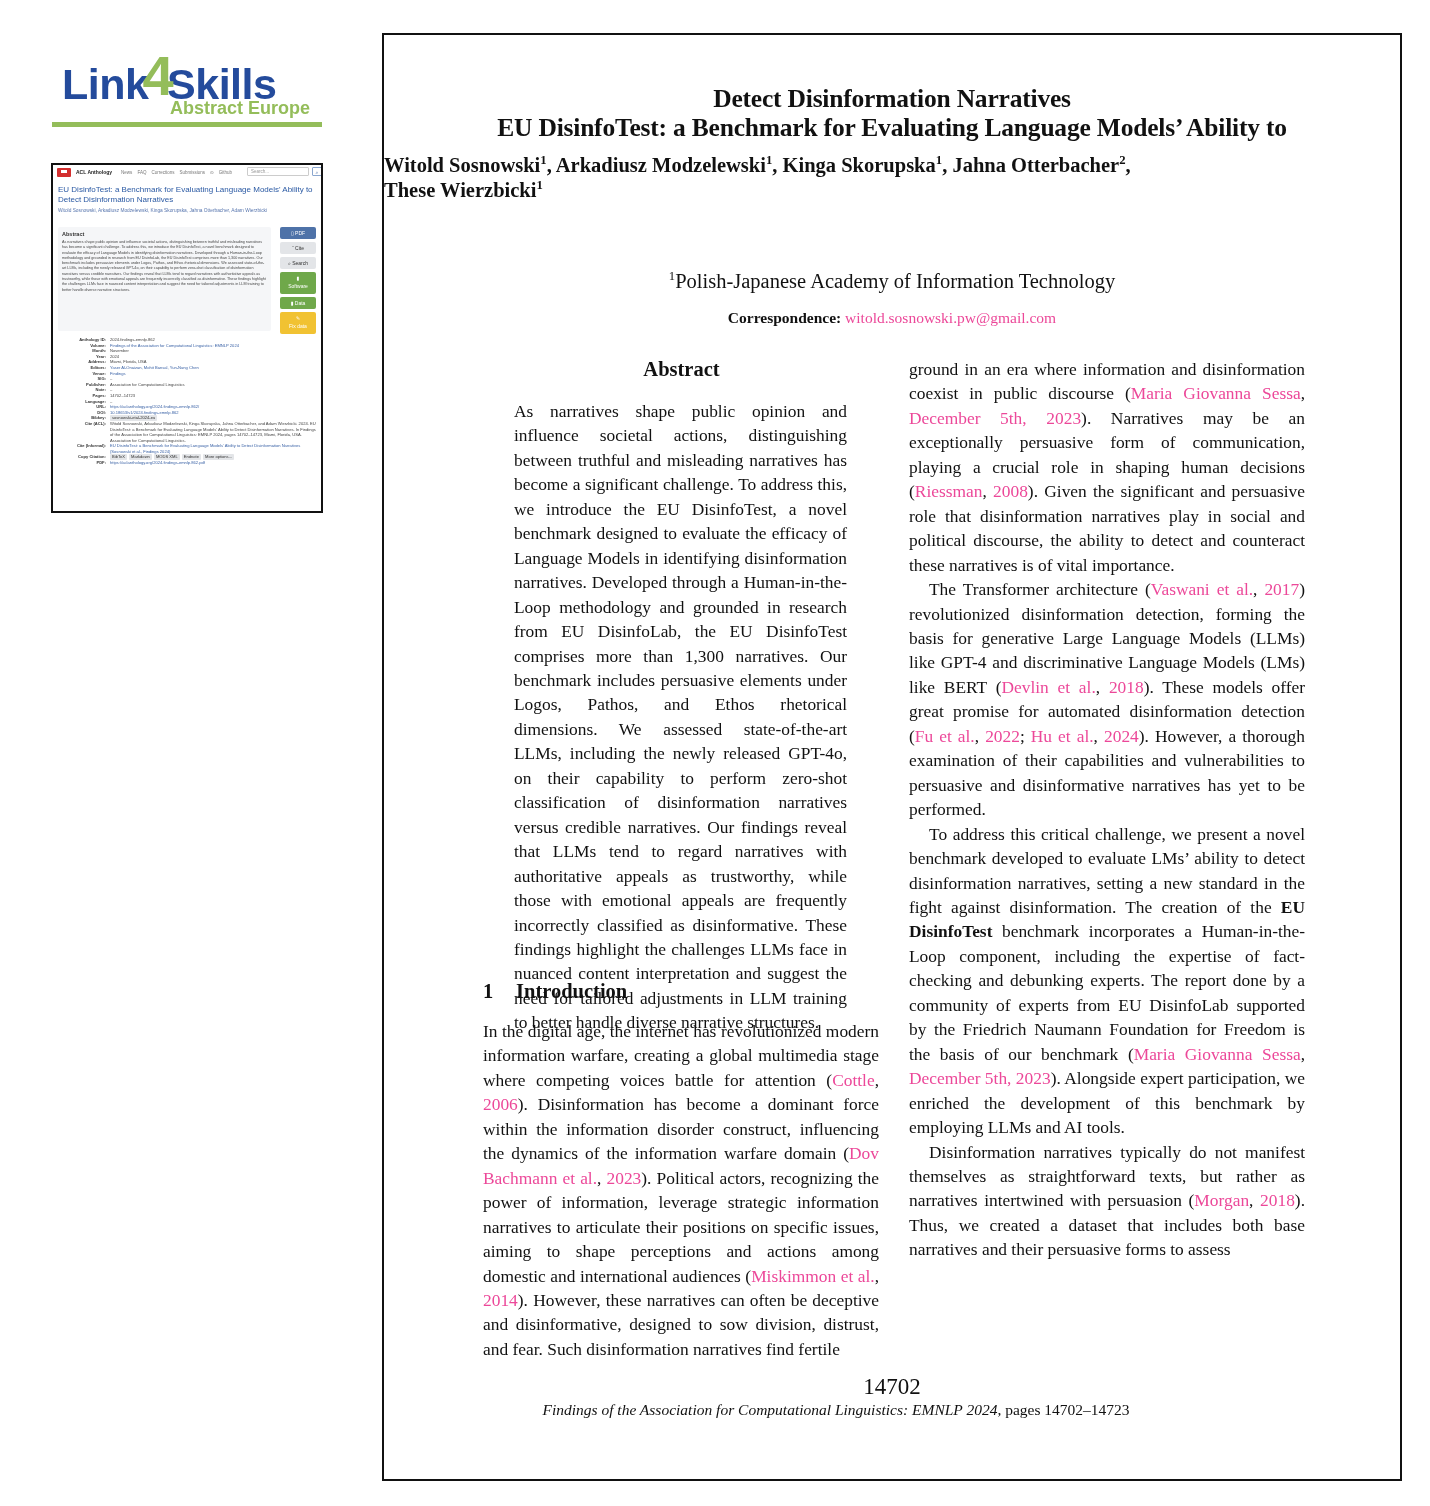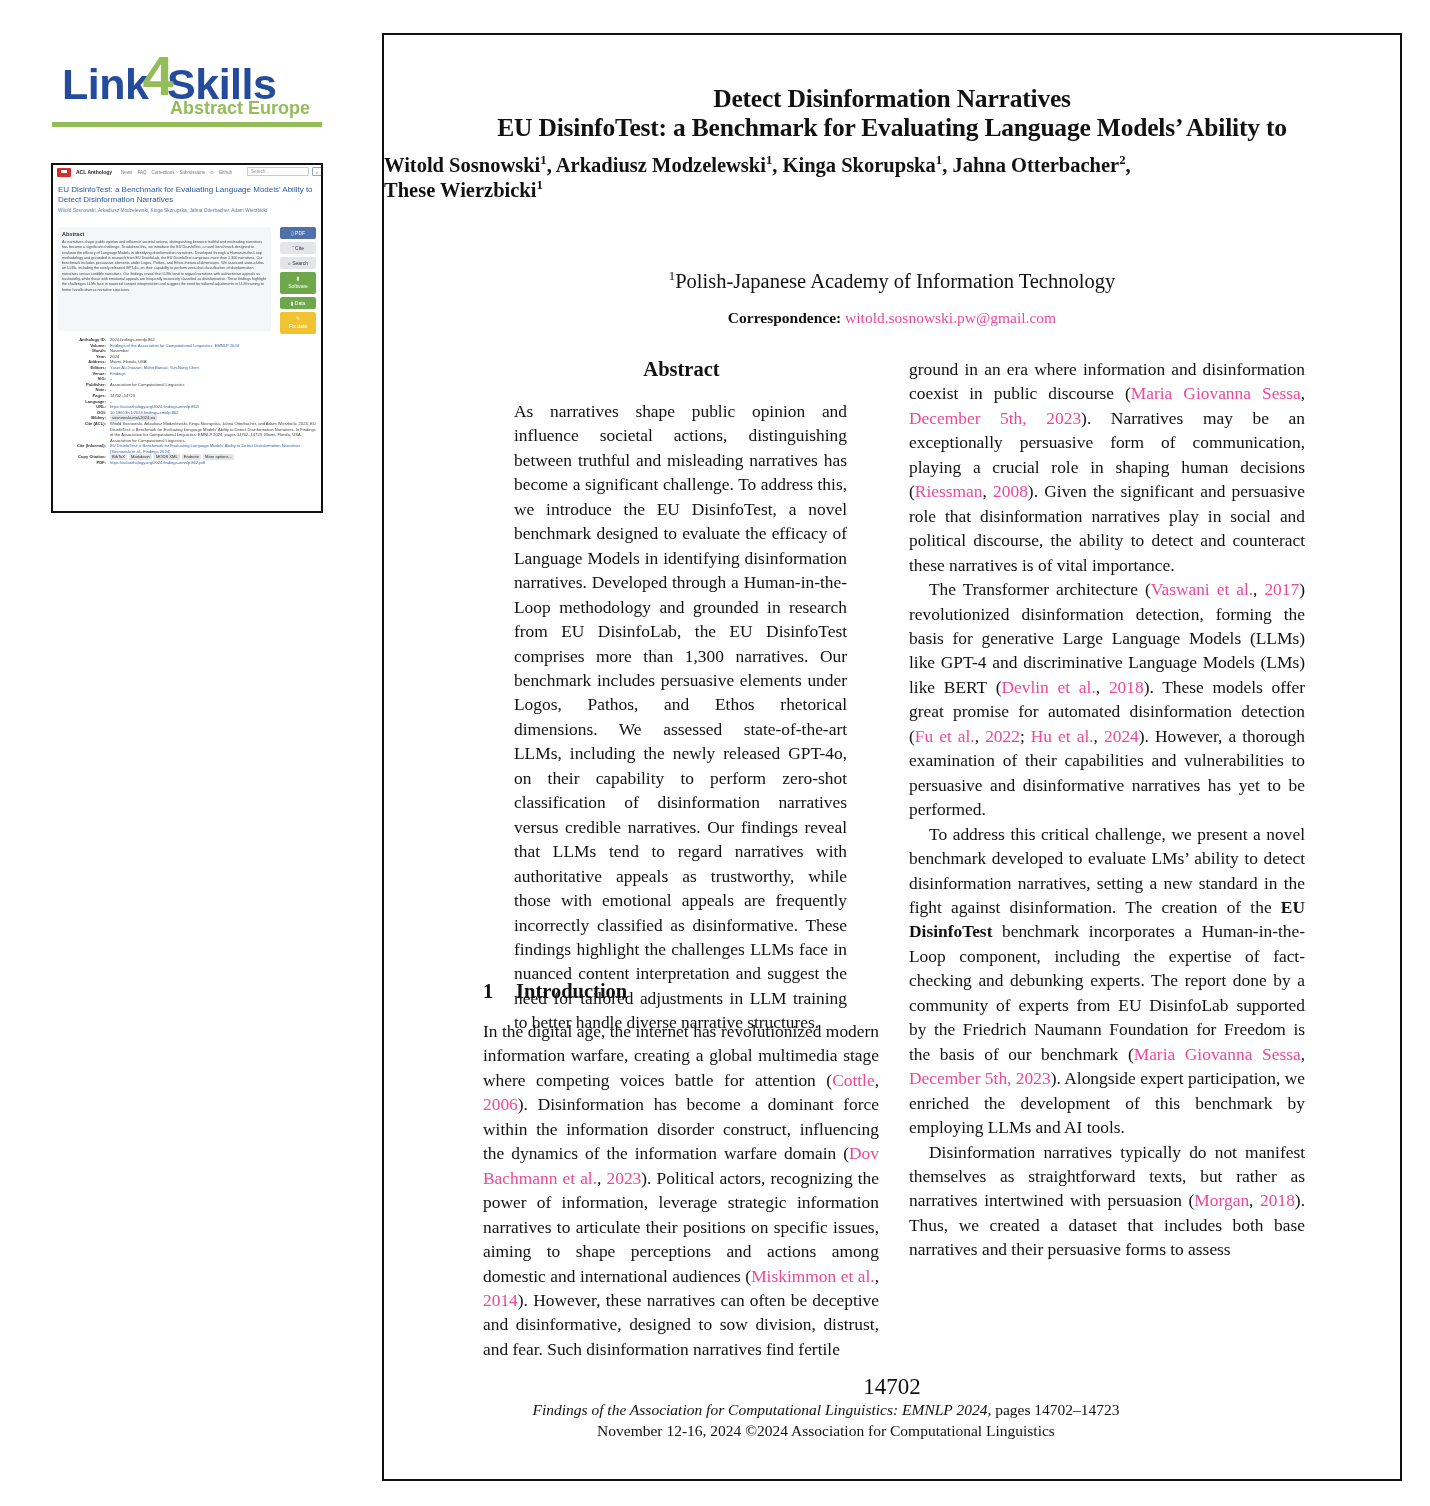--- a/index.html
+++ b/index.html
@@ -51,21 +51,21 @@
   .p-abs-h { position: absolute; left: 100px; top: 323px; width: 395px; text-align: center; font-weight: bold; font-size: 20.5px; }
   .col { position: absolute; font-size: 17.4px; line-height: 24.45px; text-align: justify; }
   .col p { margin: 0; }
   .col p.indent { text-indent: 20px; }
   .abs-text { left: 130px; top: 364px; width: 333px; }
   .intro-h { position: absolute; left: 99px; top: 945px; font-weight: bold; font-size: 20.5px; }
   .intro-h .num { display: inline-block; width: 33px; }
   .col-left { left: 99px; top: 984px; width: 396px; }
   .col-right { left: 525px; top: 322px; width: 396px; }
   .p-pagenum { position: absolute; left: 0; top: 1339px; width: 1016px; text-align: center; font-size: 23px; }
-  .p-venue { position: absolute; left: 0; top: 1364px; width: 884px; text-align: center; font-size: 15.5px; line-height: 21px; }
+  .p-venue { position: absolute; left: 10px; top: 1364px; width: 884px; text-align: center; font-size: 15.5px; line-height: 21px; }
   .p-venue i { font-style: italic; }
 </style>
 </head>
 <body>
 
 <div class="logo">
   <div class="logo-word"><span>Link</span><span class="four">4</span><span>Skills</span></div>
   <div class="logo-sub">Abstract Europe</div>
   <div class="logo-bar"></div>
 </div>
@@ -220,15 +220,14 @@
   <div class="col col-right" id="col-right">
       <p><span>ground in an era where information and disinformation coexist in public discourse (</span><span class="link">Maria Giovanna Sessa</span><span>, </span><span class="link">December 5th, 2023</span><span>). Narratives may be an exceptionally persuasive form of communication, playing a crucial role in shaping human decisions (</span><span class="link">Riessman</span><span>, </span><span class="link">2008</span><span>). Given the significant and persuasive role that disinformation narratives play in social and political discourse, the ability to detect and counteract these narratives is of vital importance.</span></p>
       <p class="indent"><span>The Transformer architecture (</span><span class="link">Vaswani et al.</span><span>, </span><span class="link">2017</span><span>) revolutionized disinformation detection, forming the basis for generative Large Language Models (LLMs) like GPT-4 and discriminative Language Models (LMs) like BERT (</span><span class="link">Devlin et al.</span><span>, </span><span class="link">2018</span><span>). These models offer great promise for automated disinformation detection (</span><span class="link">Fu et al.</span><span>, </span><span class="link">2022</span><span>; </span><span class="link">Hu et al.</span><span>, </span><span class="link">2024</span><span>). However, a thorough examination of their capabilities and vulnerabilities to persuasive and disinformative narratives has yet to be performed.</span></p>
       <p class="indent"><span>To address this critical challenge, we present a novel benchmark developed to evaluate LMs’ ability to detect disinformation narratives, setting a new standard in the fight against disinformation. The creation of the </span><b>EU DisinfoTest</b><span> benchmark incorporates a Human-in-the-Loop component, including the expertise of fact-checking and debunking experts. The report done by a community of experts from EU DisinfoLab supported by the Friedrich Naumann Foundation for Freedom is the basis of our benchmark (</span><span class="link">Maria Giovanna Sessa</span><span>, </span><span class="link">December 5th, 2023</span><span>). Alongside expert participation, we enriched the development of this benchmark by employing LLMs and AI tools.</span></p>
       <p class="indent"><span>Disinformation narratives typically do not manifest themselves as straightforward texts, but rather as narratives intertwined with persuasion (</span><span class="link">Morgan</span><span>, </span><span class="link">2018</span><span>). Thus, we created a dataset that includes both base narratives and their persuasive forms to assess</span></p>
     </div>
 
   <div class="p-pagenum">14702</div>
   <div class="p-venue">
     <div><i>Findings of the Association for Computational Linguistics: EMNLP 2024</i><span>, pages 14702–14723</span></div>
-    <div>November 12-16, 2024 ©2024 Association for Computational Linguistics</div>
   </div>
 </div>
 
 </body></html>

